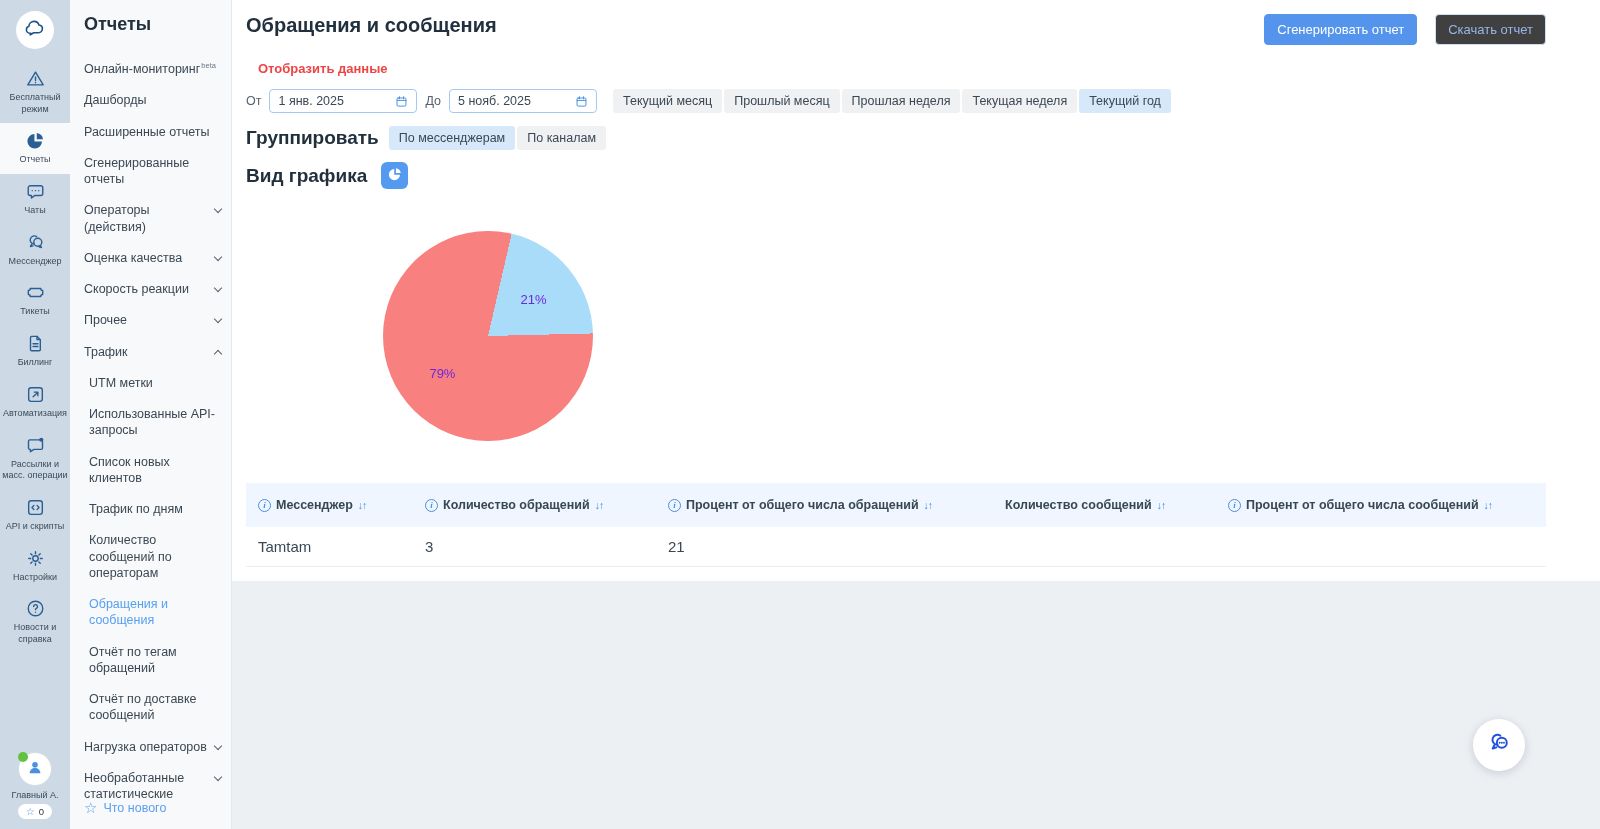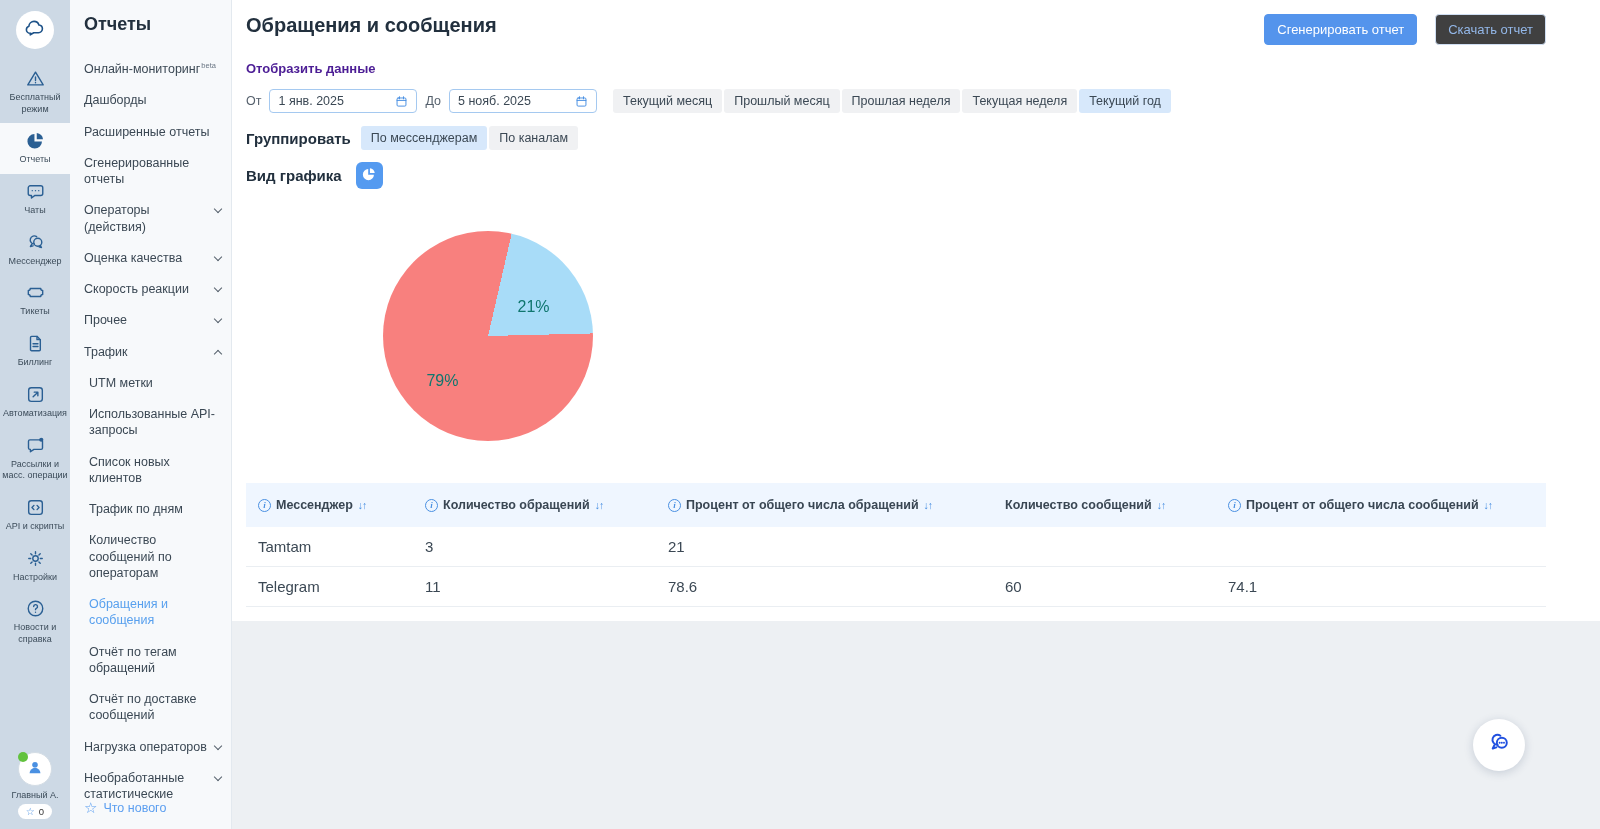--- a/index.html
+++ b/index.html
@@ -38,40 +38,40 @@
 
   
   .main { flex:1; display:flex; flex-direction:column; position:relative; min-width:0; }
   .content { background:#fff; padding:14px 54px 14px 14px; }
   .topbar { display:flex; align-items:flex-start; justify-content:space-between; margin-bottom:16px; }
   .page-title { font-size:20px; font-weight:bold; color:#22303e; }
   .btns { display:flex; gap:10px; }
   .btn { border-radius:4px; padding:7px 12px; font-size:13px; cursor:pointer; font-family:inherit; }
   .btn-primary { background:#5494ec; color:#fff; border:1px solid #5494ec; }
   .btn-outline { background:#404040; color:#93b7e8; border:1px solid #cfdef2;margin-left:8px; }
-  .section-label { font-size:13px; font-weight:bold; color:#4c1d95; margin:2px 0 13px; }
+  .section-label { font-size:13px; font-weight:bold; color:#ef4444; margin:2px 12px 13px; }
   .filter-row { display:flex; align-items:center; gap:8px; margin-bottom:13px; }
   .fld-label { font-size:12.5px; color:#55606c; }
   .date-input { width:148px; height:24px; border:1px solid #a5c9f0; border-radius:4px; background:#fff; display:flex; align-items:center; justify-content:space-between; padding:0 8px; font-size:12.5px; color:#3b4854; cursor:text; }
   .cal { display:flex; color:#4a90e2; }
   .cal svg { width:13px; height:13px; }
   .chips { display:flex; gap:2px; }
   .chips.quick { margin-left:8px; }
   .chip { background:#f0f1f3; color:#3b4854; font-size:12.5px; padding:5px 10px; border-radius:3px; cursor:pointer; white-space:nowrap; }
   .chip.active { background:#d7e8fb; }
   .group-row { display:flex; align-items:center; gap:10px; margin-bottom:6px; }
-  .bold-label { font-size:15px; font-weight:bold; color:#22303e; }
+  .bold-label { font-size:19px; font-weight:bold; color:#22303e; }
   .chart-view-row { display:flex; align-items:center; gap:14px; margin-top:12px; }
   .chart-type-btn { width:27px; height:27px; background:#549af0; border:none; border-radius:6px; display:flex; align-items:center; justify-content:center; color:#fff; cursor:pointer; }
   .chart-type-btn svg { width:16px; height:16px; }
 
   
   .pie-wrap { margin:42px 0 0 137px; width:210px; height:210px; position:relative; }
   .pie { width:100%; height:100%; border-radius:50%; }
-  .pie-label { position:absolute; color:#0f766e; font-size:16px; transform:translate(-50%,-50%);margin-top:8px; }
+  .pie-label { position:absolute; color:#6d28d9; font-size:13px; transform:translate(-50%,-50%); }
 
   
   .table { margin-top:42px; }
   .tr { display:grid; grid-template-columns:167px 243px 337px 223px 1fr; align-items:center; }
   .thead { background:#eff6ff; min-height:44px; }
   .th { font-size:12.5px; font-weight:bold; color:#394653; padding:8px 12px; display:flex; align-items:center; gap:5px; cursor:pointer; white-space:nowrap; }
   .info-i { width:13px; height:13px; border:1.2px solid #4a90e2; border-radius:50%; color:#4a90e2; font-size:9px; display:inline-flex; align-items:center; justify-content:center; flex-shrink:0; font-style:italic; font-family:"Liberation Serif", serif; }
   .sort { color:#4a90e2; font-size:10.5px; letter-spacing:-1px; }
   .row { border-bottom:1px solid #eaeef2; min-height:38px; cursor:default; }
   .td { font-size:15px; color:#3b4854; padding:11px 12px; }
@@ -387,27 +387,20 @@
             <span class="info-i">i</span>
             <span>Процент от общего числа сообщений</span>
             <span class="sort">↓↑</span>
           </div>
         </div>
       <div id="tbody">
           <div class="tr row">
             <div class="td">Tamtam</div>
             <div class="td">3</div>
             <div class="td">21</div>
-          </div>
-          <div class="tr row">
-            <div class="td">Telegram</div>
-            <div class="td">11</div>
-            <div class="td">78.6</div>
-            <div class="td">60</div>
-            <div class="td">74.1</div>
           </div>
         </div>
     </div>
 
 
   </div>
   <div class="filler"></div>
   <div class="fab">
     <span><svg viewBox="0 0 24 24" fill="none" stroke="currentColor" stroke-width="1.8" stroke-linecap="round" stroke-linejoin="round">
           <path d="M10.7 13.6a4.6 4.6 0 1 1 2.6-8.3"></path>

